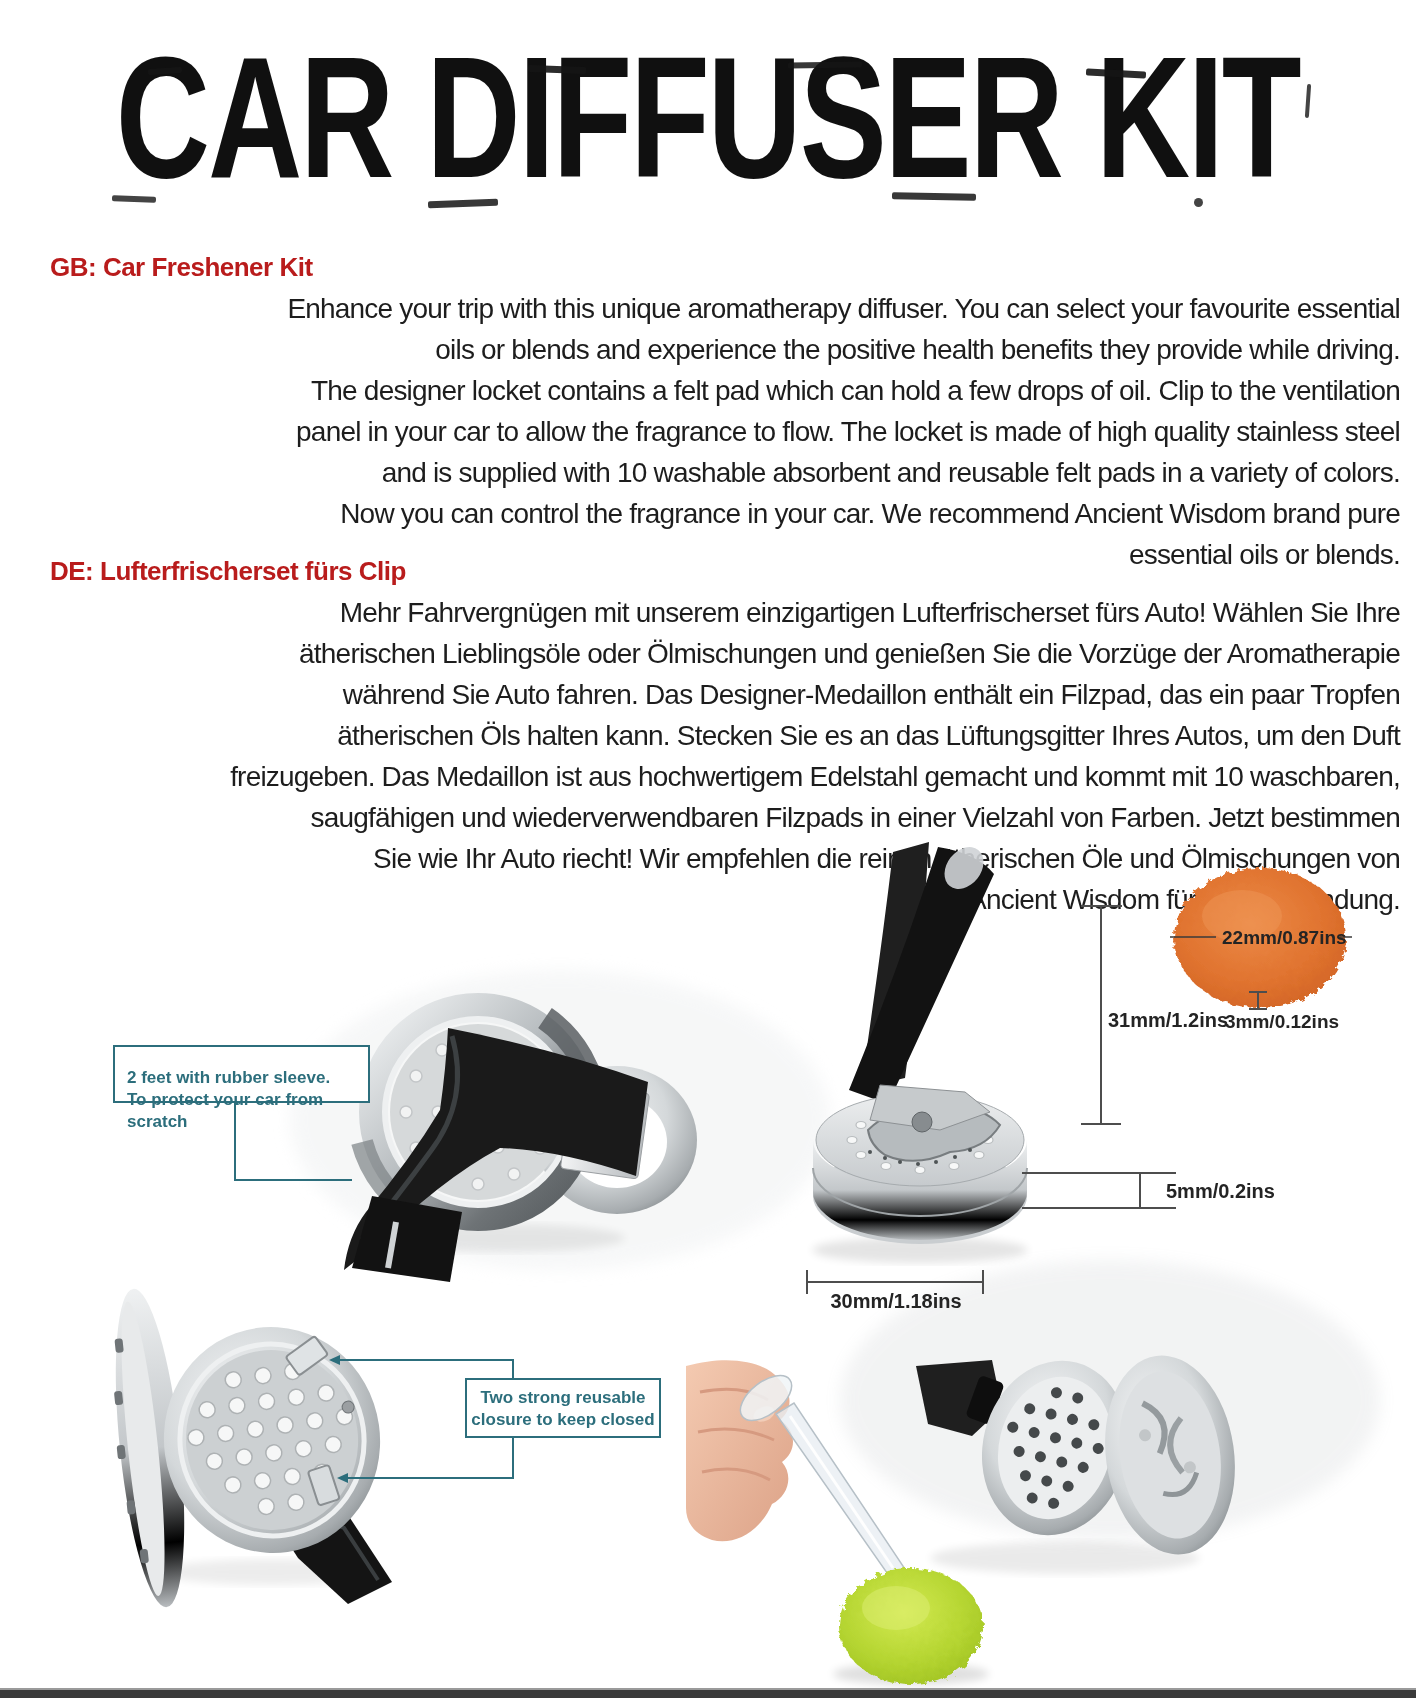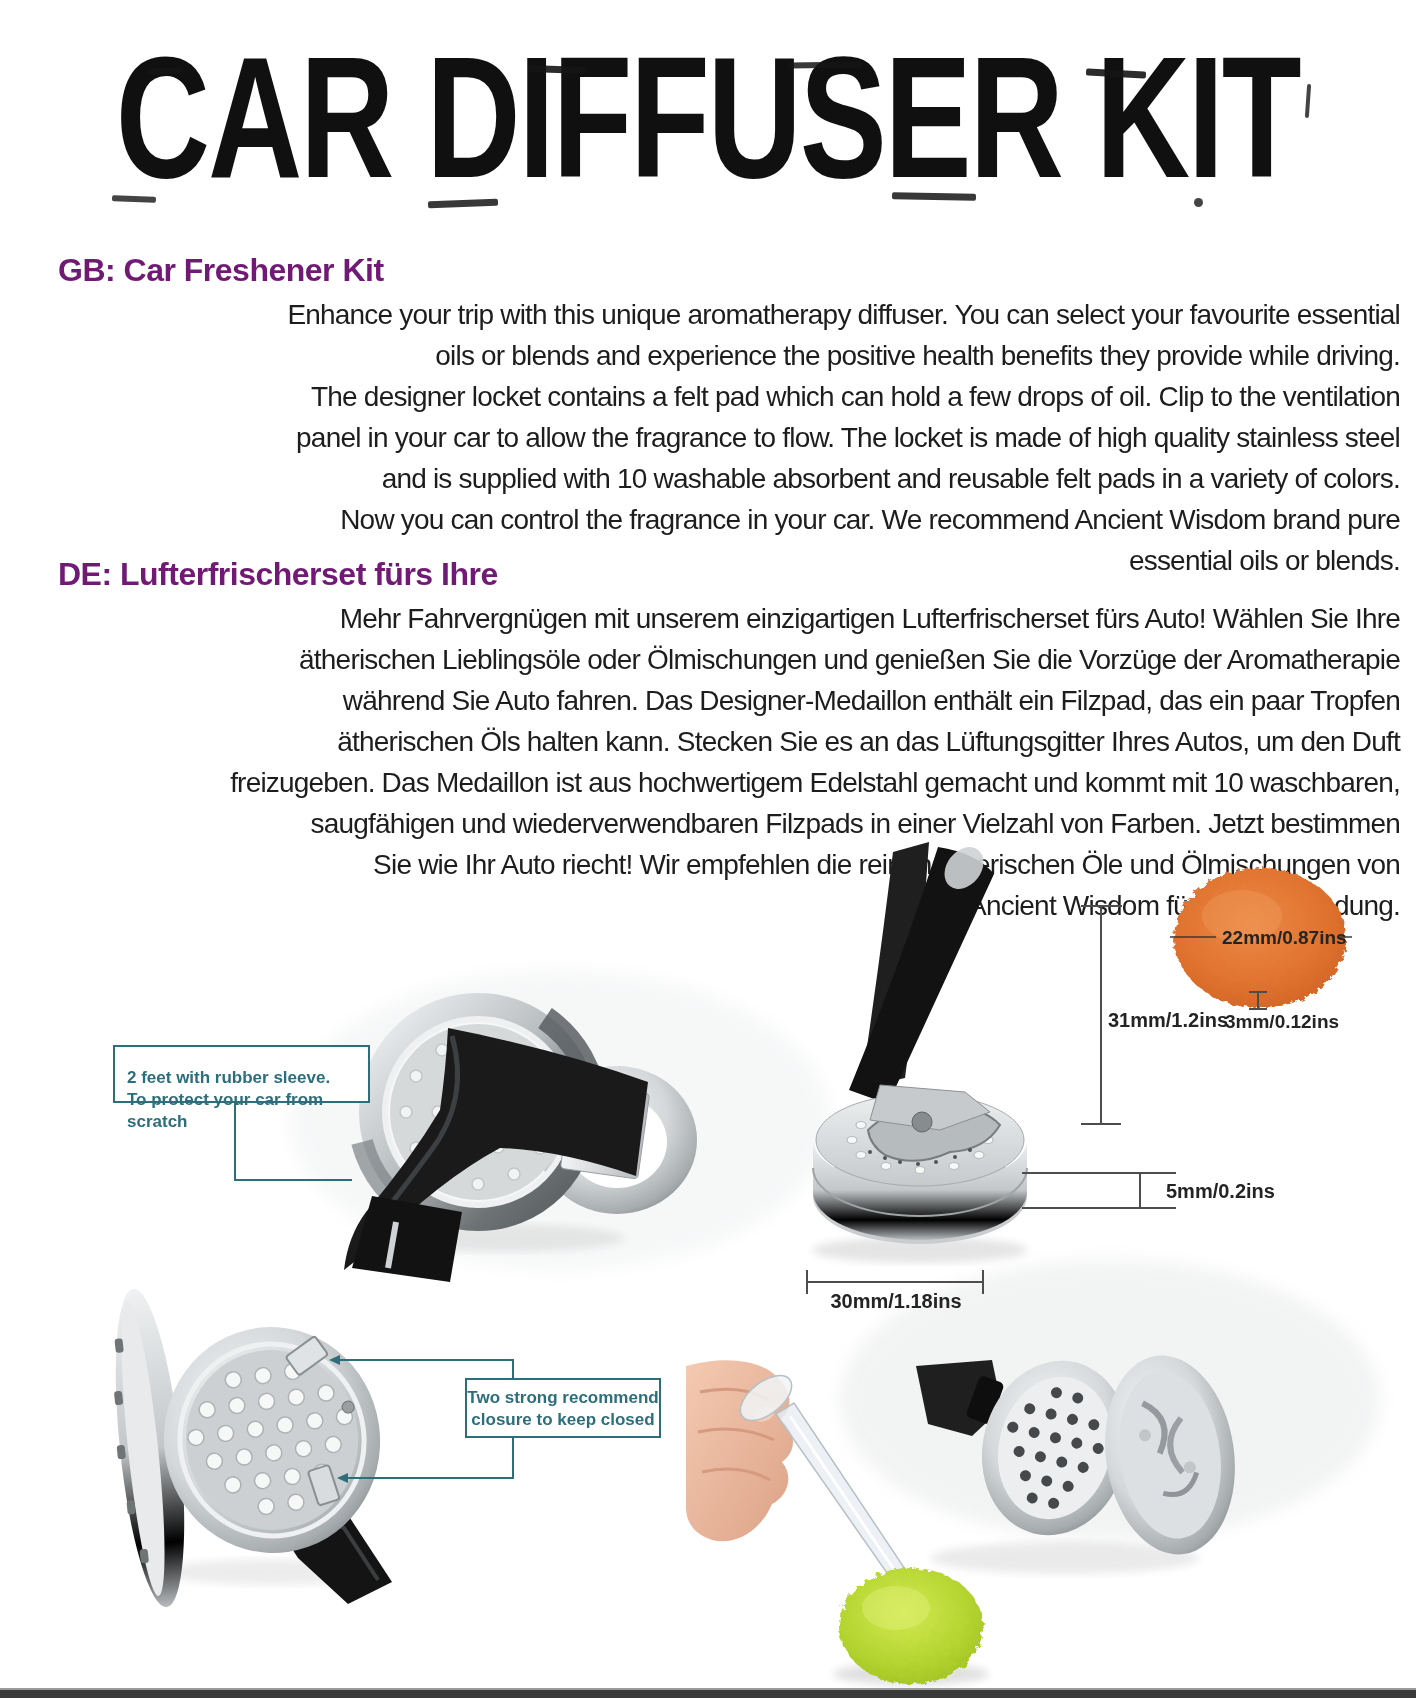--- a/index.html
+++ b/index.html
@@ -20,21 +20,21 @@
   .g2{left:528px;top:66px;width:58px;height:7px;transform:rotate(2deg);opacity:.9;}
   .g3{left:788px;top:62px;width:74px;height:6px;transform:rotate(-1deg);opacity:.85;}
   .g4{left:1086px;top:70px;width:60px;height:7px;transform:rotate(3deg);opacity:.9;}
   .g5{left:112px;top:196px;width:44px;height:6px;transform:rotate(2deg);opacity:.8;}
   .g6{left:428px;top:200px;width:70px;height:7px;transform:rotate(-2deg);opacity:.85;}
   .g7{left:892px;top:193px;width:84px;height:7px;transform:rotate(1deg);opacity:.85;}
   .g8{left:1306px;top:84px;width:4px;height:34px;transform:rotate(4deg);opacity:.8;}
   .g9{left:1194px;top:198px;width:9px;height:9px;border-radius:50%;opacity:.8;}
   
   .text-section{position:absolute;left:50px;width:1350px;}
-  .text-section h2{margin:0 0 5px 8px;font-size:32px;font-weight:700;color:#701a75;letter-spacing:-0.5px;}
+  .text-section h2{margin:0 0 5px 0;font-size:26px;font-weight:700;color:#b91c1c;letter-spacing:-0.5px;}
   .text-section p{margin:0;font-size:28px;line-height:41px;letter-spacing:-0.8px;
     white-space:pre;color:#1d1d1d;text-align:right;}
   .section-gb{top:252px;}
   .section-de{top:556px;}
   
   .figure{position:absolute;left:0;top:820px;z-index:1;}
   
   .callout{position:absolute;z-index:2;background:#ffffff;border:2px solid #2c6e7c;
     color:#2c6e7c;font-weight:700;font-size:17px;line-height:22px;white-space:pre-line;
     box-sizing:border-box;}
@@ -67,21 +67,21 @@
     <p>Enhance your trip with this unique aromatherapy diffuser. You can select your favourite essential
 oils or blends and experience the positive health benefits they provide while driving.
 The designer locket contains a felt pad which can hold a few drops of oil. Clip to the ventilation
 panel in your car to allow the fragrance to flow. The locket is made of high quality stainless steel
 and is supplied with 10 washable absorbent and reusable felt pads in a variety of colors.
 Now you can control the fragrance in your car. We recommend Ancient Wisdom brand pure
 essential oils or blends.</p>
   </section>
 
   <section class="text-section section-de">
-    <h2>DE: Lufterfrischerset fürs Ihre</h2>
+    <h2>DE: Lufterfrischerset fürs Clip</h2>
     <p>Mehr Fahrvergnügen mit unserem einzigartigen Lufterfrischerset fürs Auto! Wählen Sie Ihre
 ätherischen Lieblingsöle oder Ölmischungen und genießen Sie die Vorzüge der Aromatherapie
 während Sie Auto fahren. Das Designer-Medaillon enthält ein Filzpad, das ein paar Tropfen
 ätherischen Öls halten kann. Stecken Sie es an das Lüftungsgitter Ihres Autos, um den Duft
 freizugeben. Das Medaillon ist aus hochwertigem Edelstahl gemacht und kommt mit 10 waschbaren,
 saugfähigen und wiederverwendbaren Filzpads in einer Vielzahl von Farben. Jetzt bestimmen
 Sie wie Ihr Auto riecht! Wir empfehlen die reinen ätherischen Öle und Ölmischungen von
 Ancient Wisdom für die Verwendung.</p>
   </section>
 
@@ -385,17 +385,17 @@
       <polyline points="235,1102 235,1180 352,1180"></polyline>
       <polyline points="340,1360 513,1360 513,1378"></polyline>
       <polyline points="513,1437 513,1478 348,1478"></polyline>
       <polygon points="340,1355 340,1365 329,1360" fill="#2c6e7c" stroke="none"></polygon>
       <polygon points="348,1473 348,1483 337,1478" fill="#2c6e7c" stroke="none"></polygon>
     </g>
   </svg>
 
   <div class="callout callout-feet">2 feet with rubber sleeve.
 To protect your car from scratch</div>
-  <div class="callout callout-magnetic">Two strong recommend
+  <div class="callout callout-magnetic">Two strong reusable
 closure to keep closed</div>
 
   <div class="bottom-strip"></div>
 </div>
 
 </body></html>

